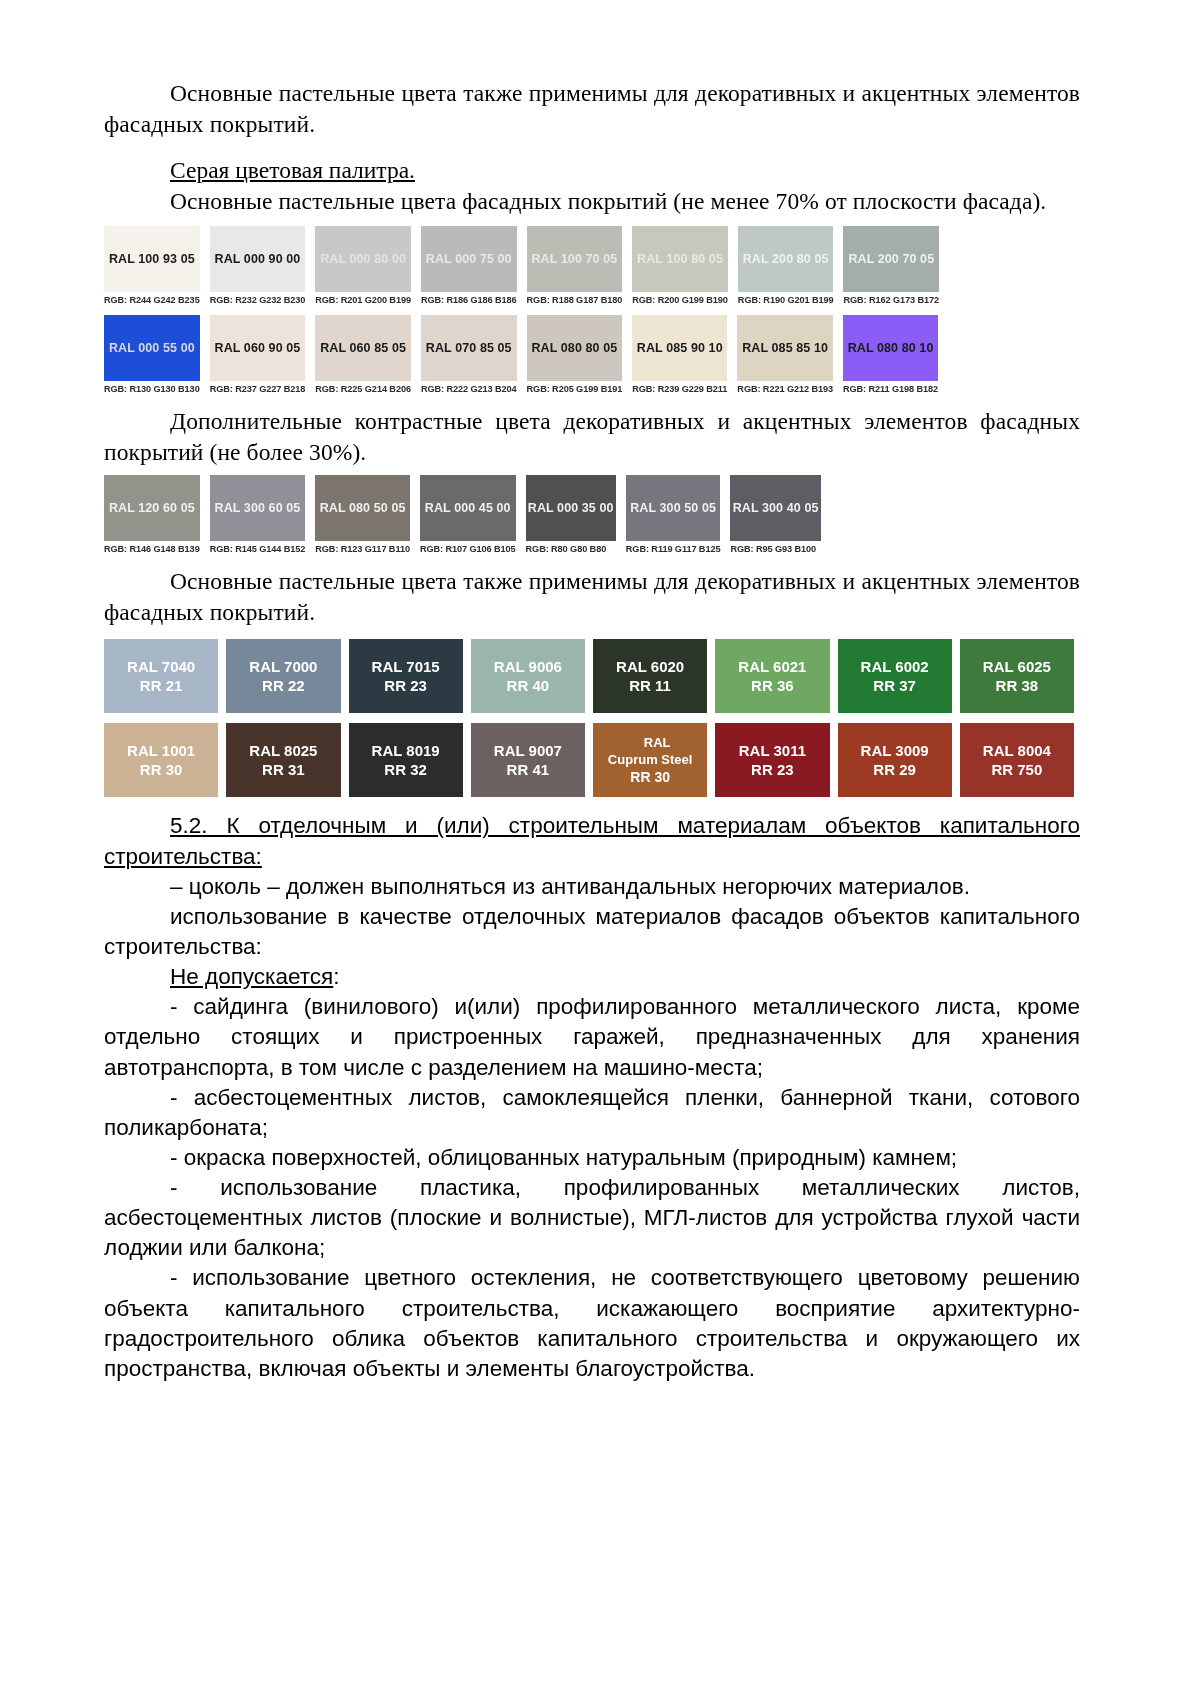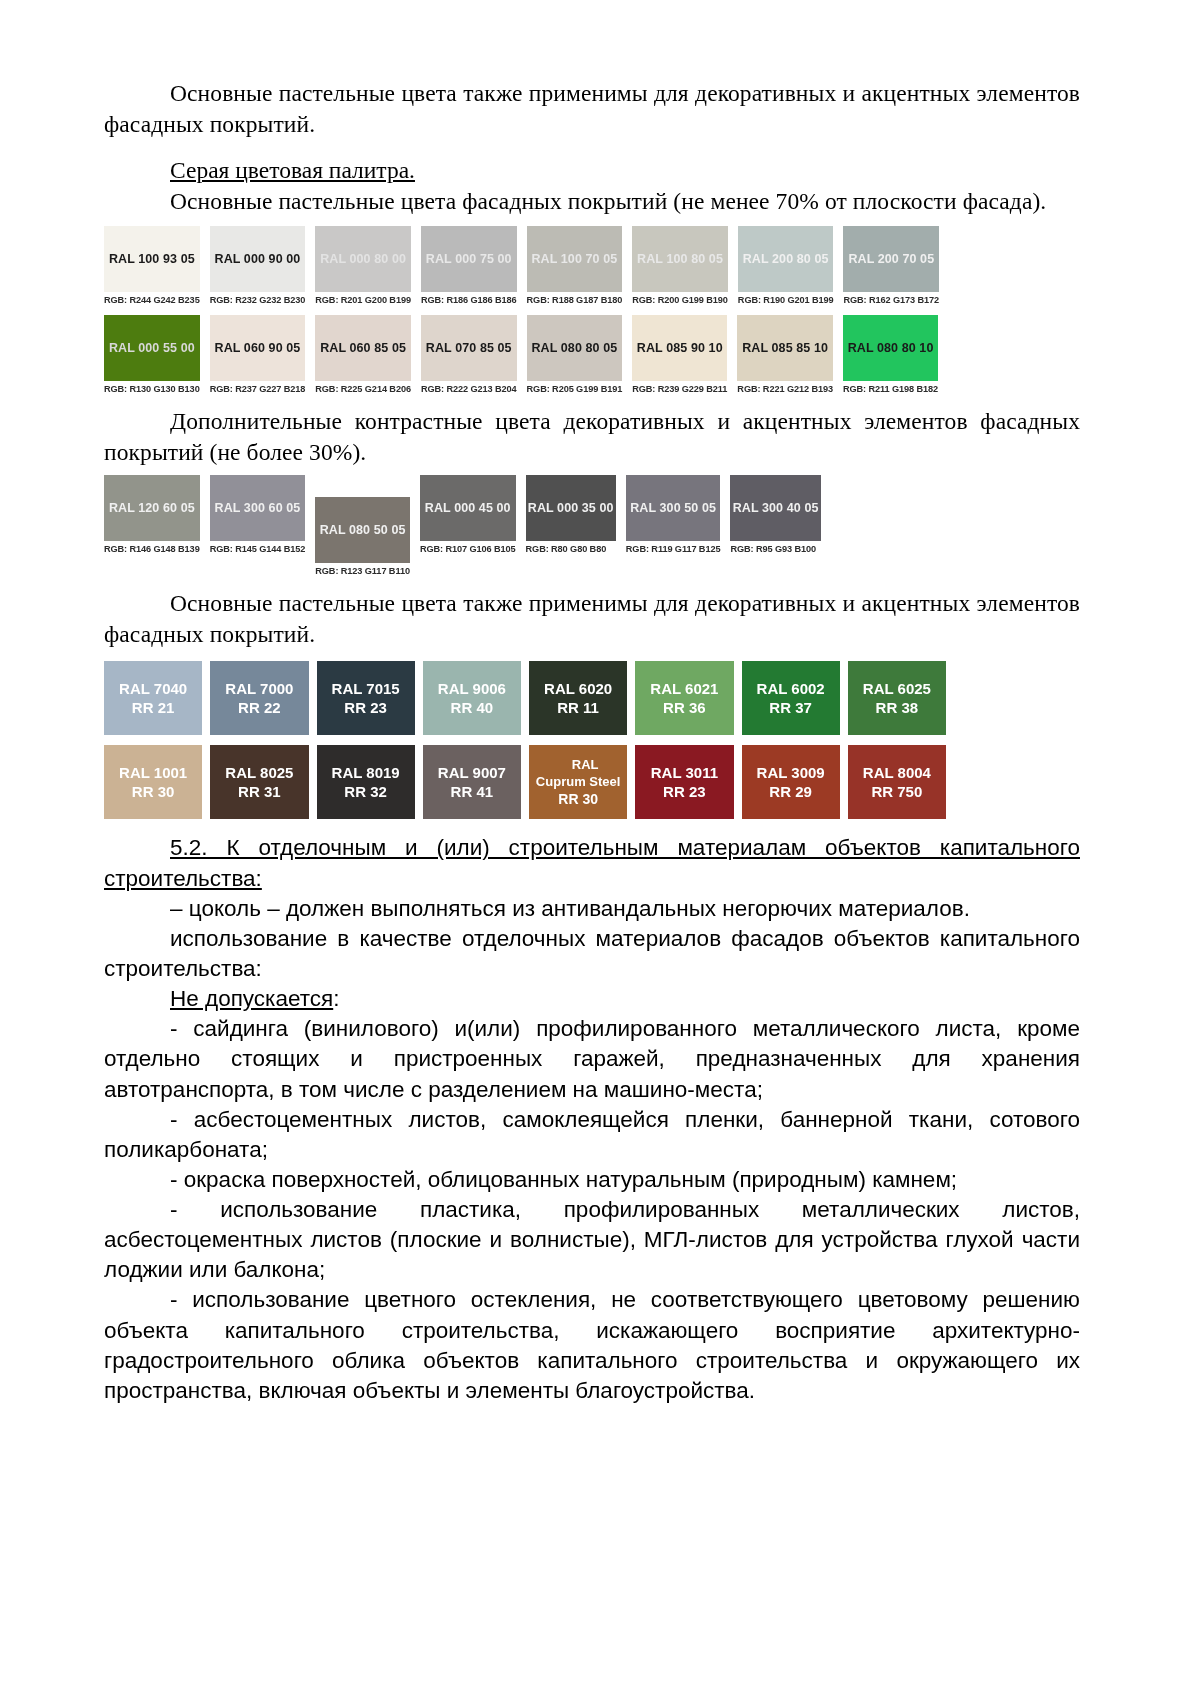--- a/index.html
+++ b/index.html
@@ -86,21 +86,21 @@
 
   
   .ral-grid.contrast { margin-top: 8px; }
 
   
   .metal-grid {
     display: grid;
     grid-template-columns: repeat(8, 1fr);
     column-gap: 10px;
     row-gap: 10px;
-    width: 842px;
+    width: 970px;
     margin: 12px 0 0 0;
     gap: 8px;
   }
   .metal-chip {
     height: 74px;
     display: flex;
     flex-direction: column;
     align-items: center;
     justify-content: center;
     gap: 2px;
@@ -175,21 +175,21 @@
       <div class="ral-cell">
         <div class="ral-chip" style="background: rgb(162, 173, 172); color: rgb(240, 240, 240);">
           <span>RAL 200 70 05</span>
         </div>
         <div class="ral-rgb">RGB: R162 G173 B172</div>
       </div>
     </div>
 
   <div class="ral-grid" id="pastel-row2">
       <div class="ral-cell">
-        <div class="ral-chip" style="background: #4d7c0f; color: rgb(216, 216, 216);">
+        <div class="ral-chip" style="background: #1d4ed8; color: rgb(216, 216, 216);">
           <span>RAL 000 55 00</span>
         </div>
         <div class="ral-rgb">RGB: R130 G130 B130</div>
       </div>
       <div class="ral-cell">
         <div class="ral-chip" style="background: rgb(237, 227, 218); color: rgb(26, 26, 26);">
           <span>RAL 060 90 05</span>
         </div>
         <div class="ral-rgb">RGB: R237 G227 B218</div>
       </div>
@@ -217,21 +217,21 @@
         </div>
         <div class="ral-rgb">RGB: R239 G229 B211</div>
       </div>
       <div class="ral-cell">
         <div class="ral-chip" style="background: rgb(221, 212, 193); color: rgb(26, 26, 26);">
           <span>RAL 085 85 10</span>
         </div>
         <div class="ral-rgb">RGB: R221 G212 B193</div>
       </div>
       <div class="ral-cell">
-        <div class="ral-chip" style="background: #22c55e; color: rgb(26, 26, 26);">
+        <div class="ral-chip" style="background: #8b5cf6; color: rgb(26, 26, 26);">
           <span>RAL 080 80 10</span>
         </div>
         <div class="ral-rgb">RGB: R211 G198 B182</div>
       </div>
     </div>
 
   <p class="body-text" style="margin-top:12px;">Дополнительные контрастные цвета декоративных и акцентных элементов фасадных покрытий (не более 30%).</p>
 
   <div class="ral-grid contrast" id="contrast-row">
       <div class="ral-cell">
@@ -240,21 +240,21 @@
         </div>
         <div class="ral-rgb">RGB: R146 G148 B139</div>
       </div>
       <div class="ral-cell">
         <div class="ral-chip" style="background: rgb(145, 144, 152); color: rgb(240, 240, 240);">
           <span>RAL 300 60 05</span>
         </div>
         <div class="ral-rgb">RGB: R145 G144 B152</div>
       </div>
       <div class="ral-cell">
-        <div class="ral-chip" style="background: rgb(123, 117, 110); color: rgb(240, 240, 240); margin-top: 22px;">
+        <div class="ral-chip" style="background: rgb(123, 117, 110); color: rgb(240, 240, 240);">
           <span>RAL 080 50 05</span>
         </div>
         <div class="ral-rgb">RGB: R123 G117 B110</div>
       </div>
       <div class="ral-cell">
         <div class="ral-chip" style="background: rgb(107, 106, 105); color: rgb(240, 240, 240);">
           <span>RAL 000 45 00</span>
         </div>
         <div class="ral-rgb">RGB: R107 G106 B105</div>
       </div>

